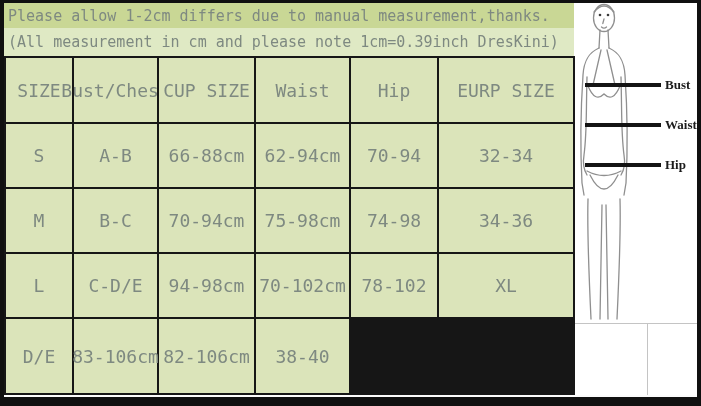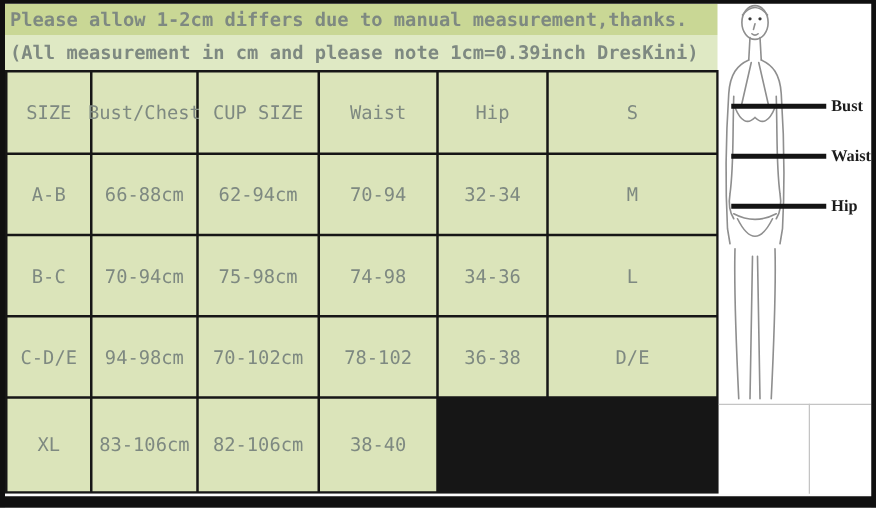--- a/index.html
+++ b/index.html
@@ -11,38 +11,38 @@
   .frame-top{position:absolute;left:0;top:0;width:701px;height:3px;background:#101010;}
   .frame-left{position:absolute;left:0;top:0;width:4px;height:406px;background:#101010;}
   .frame-right{position:absolute;left:697px;top:0;width:4px;height:406px;background:#101010;}
   .frame-bottom{position:absolute;left:0;top:397px;width:701px;height:9px;background:#101010;}
   .frame-bottom-gap{position:absolute;left:0;top:395px;width:701px;height:2px;background:#fcfcfc;}
 
   
   .banner{
     position:absolute;left:4px;width:570px;box-sizing:border-box;
     padding-left:4px;display:flex;align-items:center;
-    font-weight:bold;font-size:15px;letter-spacing:0px;
+    font-weight:normal;font-size:15px;letter-spacing:0px;
     color:var(--text-color,#7e8981);white-space:nowrap;
   }
   .banner-1{top:3px;height:25px;background:var(--banner1-bg,#c9d795);}
   .banner-2{top:28px;height:28px;background:var(--banner2-bg,#dfe9c4);}
 
   
   .size-table{
     position:absolute;left:4px;top:56px;width:571px;height:339px;
     display:grid;
     grid-template-columns:66px 83px 95px 93px 86px 1fr;
     grid-template-rows:64px 63px 63px 63px 1fr;
     gap:2px;padding:2px;box-sizing:border-box;background:#161616;
   }
   .cell{
     background:var(--cell-bg,#dbe4ba);
     display:flex;align-items:center;justify-content:center;
-    font-size:15px;color:var(--text-color,#7e8981);white-space:nowrap;
+    font-size:18px;color:var(--text-color,#7e8981);white-space:nowrap;
   }
   .cell.hdr{font-weight:normal;}
 
   
   .figure-panel{position:absolute;left:575px;top:3px;width:136px;height:394px;background:#ffffff;}
   .measure-line{position:absolute;left:10px;width:76px;height:4px;background:#141414;}
   .measure-label{
     position:absolute;left:90px;width:32px;height:16px;
     font-family:"Liberation Serif",serif;font-weight:bold;font-size:13px;color:#1c1c1c;
     line-height:16px;white-space:nowrap;
@@ -61,44 +61,44 @@
 
   <div class="banner banner-1">Please allow 1-2cm differs due to manual measurement,thanks.</div>
   <div class="banner banner-2">(All measurement in cm and please note 1cm=0.39inch DresKini)</div>
 
   <div class="size-table">
     <div class="cell hdr">SIZE</div>
     <div class="cell hdr">Bust/Chest</div>
     <div class="cell hdr">CUP SIZE</div>
     <div class="cell hdr">Waist</div>
     <div class="cell hdr">Hip</div>
+    <div class="cell hdr">EURP SIZE</div>
 
     <div class="cell">S</div>
     <div class="cell">A-B</div>
     <div class="cell">66-88cm</div>
     <div class="cell">62-94cm</div>
     <div class="cell">70-94</div>
     <div class="cell">32-34</div>
 
     <div class="cell">M</div>
     <div class="cell">B-C</div>
     <div class="cell">70-94cm</div>
     <div class="cell">75-98cm</div>
     <div class="cell">74-98</div>
     <div class="cell">34-36</div>
 
     <div class="cell">L</div>
     <div class="cell">C-D/E</div>
     <div class="cell">94-98cm</div>
     <div class="cell">70-102cm</div>
     <div class="cell">78-102</div>
-    <div class="cell">36-38</div>
 
+    <div class="cell">XL</div>
     <div class="cell">D/E</div>
-    <div class="cell">XL</div>
     <div class="cell">83-106cm</div>
     <div class="cell">82-106cm</div>
     <div class="cell">38-40</div>
   </div>
 
   <div class="figure-panel">
     <svg class="body-svg" width="122" height="320" viewBox="0 0 122 320" fill="none" stroke="#8f8f8f" stroke-width="1.3" stroke-linecap="round">
 
       <ellipse cx="29" cy="15" rx="10.5" ry="13.5" fill="#ffffff"></ellipse>
       <path d="M19,9 Q29,-3 39,9"></path>

